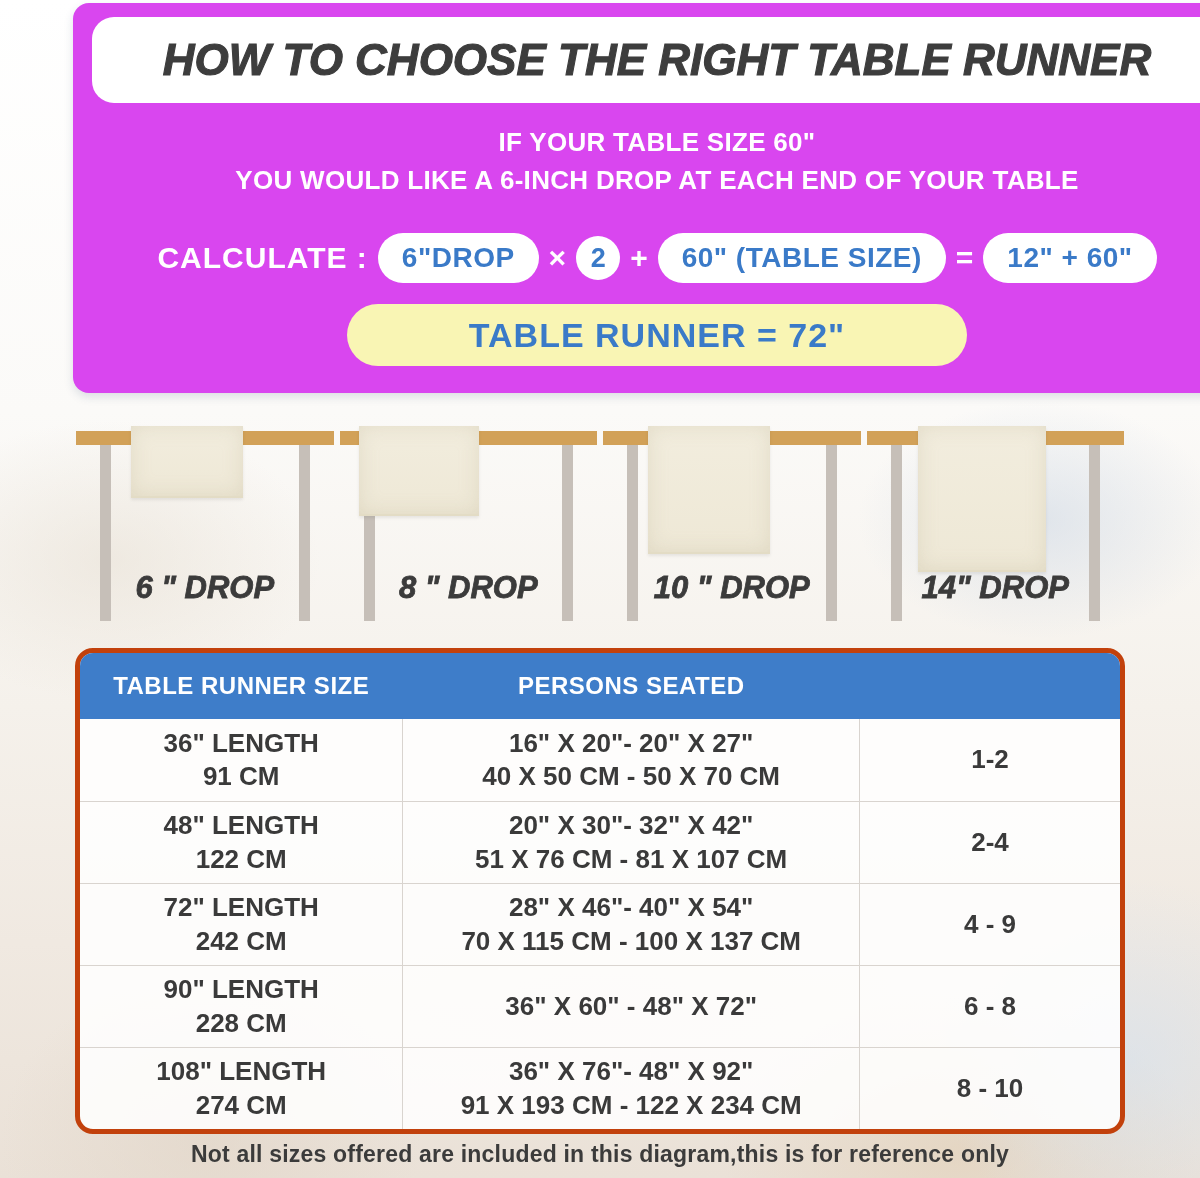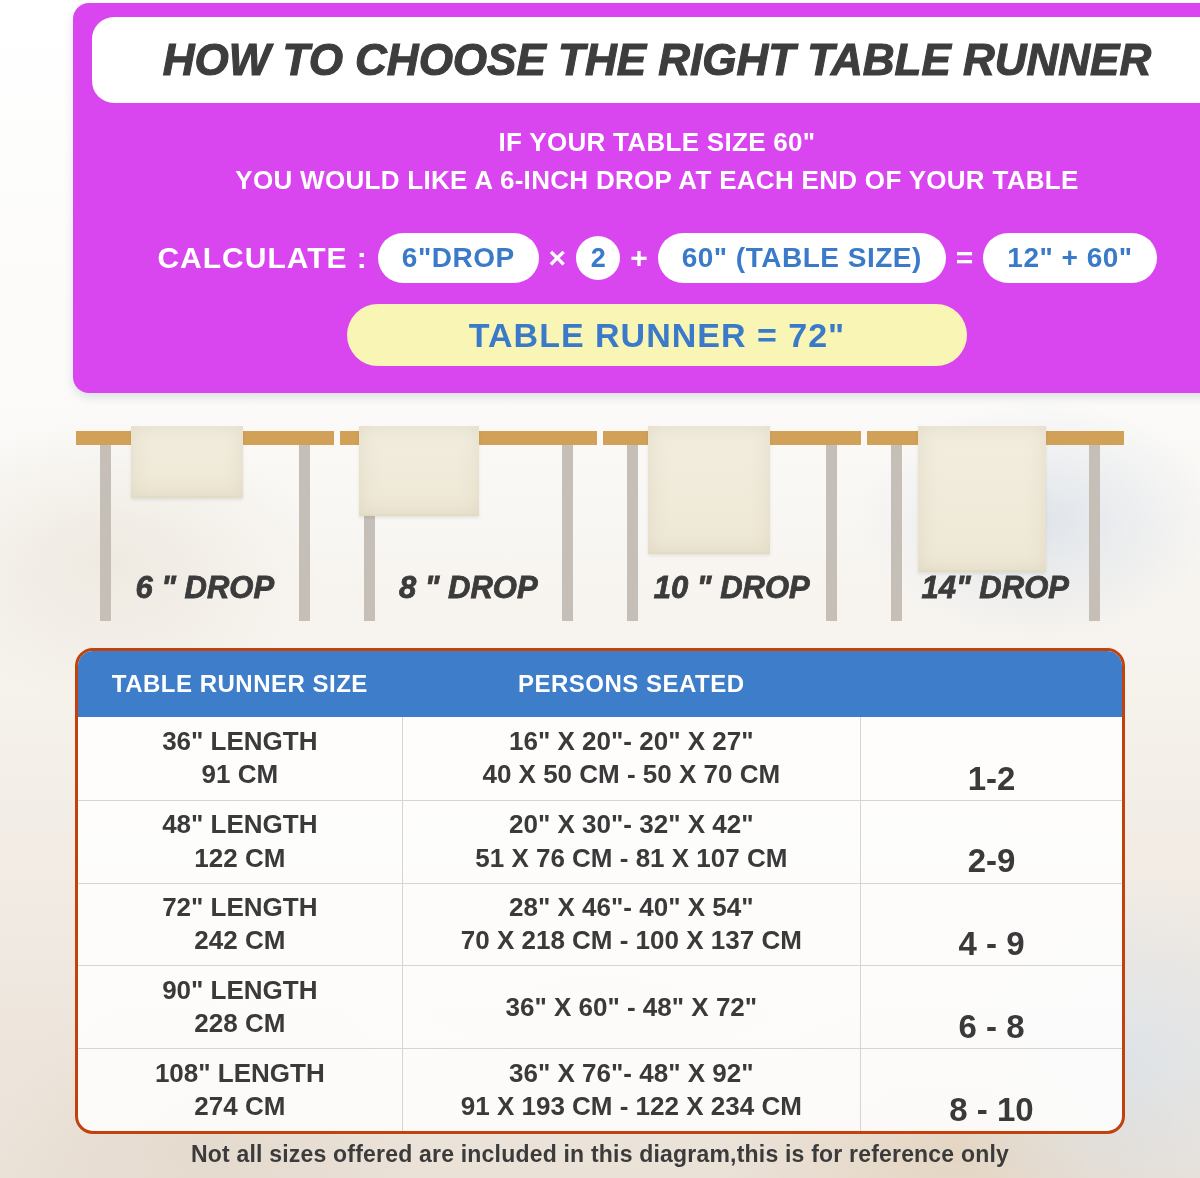--- a/index.html
+++ b/index.html
@@ -93,42 +93,42 @@
   .fig-3 .runner { left:54px;  width:128px; height:146px; }
   .drop-label {
     position:absolute; bottom:40px; left:0; right:0; text-align:center;
     font-size:31px; font-weight:bold; font-style:italic; color:#3b3b3b;
     -webkit-text-stroke:0.8px #3b3b3b; white-space:nowrap;
   }
 
   
   .size-table {
     position:absolute; left:75px; top:648px; width:1050px; height:486px;
-    border:3px solid #c2410c; border-radius:18px; overflow:hidden;
+    border:5px solid #c2410c; border-radius:18px; overflow:hidden;
     background:rgba(255,255,255,0.86);
   }
   .thead {
     height:66px; background:#3e7dc9;
     display:grid; grid-template-columns:31% 44% 25%; align-items:center;
   }
   .thead .hcell {
     text-align:center; color:#ffffff; font-weight:bold; font-size:24px; letter-spacing:0.5px;
   }
   .tbody {
     display:grid; grid-template-rows:repeat(5, 1fr); height:calc(100% - 66px);
   }
   .trow { display:grid; grid-template-columns:31% 44% 25%; }
   .trow + .trow { border-top:1px solid #d9d4cf; }
   .tcell {
     display:flex; flex-direction:column; align-items:center; justify-content:center;
     color:#3a3a3a; font-weight:bold; font-size:26px; line-height:1.28;
     text-align:center; white-space:nowrap;
   }
   .tcell.c2 { border-left:1px solid #d9d4cf; border-right:1px solid #d9d4cf; }
-  .tcell.c3 { font-size:33px;justify-content:flex-end; }
+  .tcell.c3 { font-size:26px; }
 
   .footer-note {
     position:absolute; left:0; right:0; top:1141px; text-align:center;
     font-size:23px; font-weight:bold; color:#3b3b3b; letter-spacing:0.2px;
   }
 </style>
 </head>
 <body>
 
 <div class="canvas">
@@ -210,32 +210,32 @@
       <div class="trow">
         <div class="tcell c1">
           <div>48" LENGTH</div>
           <div>122 CM</div>
         </div>
         <div class="tcell c2">
           <div>20" X 30"- 32" X 42"</div>
           <div>51 X 76 CM - 81 X 107 CM</div>
         </div>
         <div class="tcell c3">
-          <span>2-9</span>
+          <span>2-4</span>
         </div>
       </div>
 
       <div class="trow">
         <div class="tcell c1">
           <div>72" LENGTH</div>
           <div>242 CM</div>
         </div>
         <div class="tcell c2">
           <div>28" X 46"- 40" X 54"</div>
-          <div>70 X 218 CM - 100 X 137 CM</div>
+          <div>70 X 115 CM - 100 X 137 CM</div>
         </div>
         <div class="tcell c3">
           <span>4 - 9</span>
         </div>
       </div>
 
       <div class="trow">
         <div class="tcell c1">
           <div>90" LENGTH</div>
           <div>228 CM</div>

